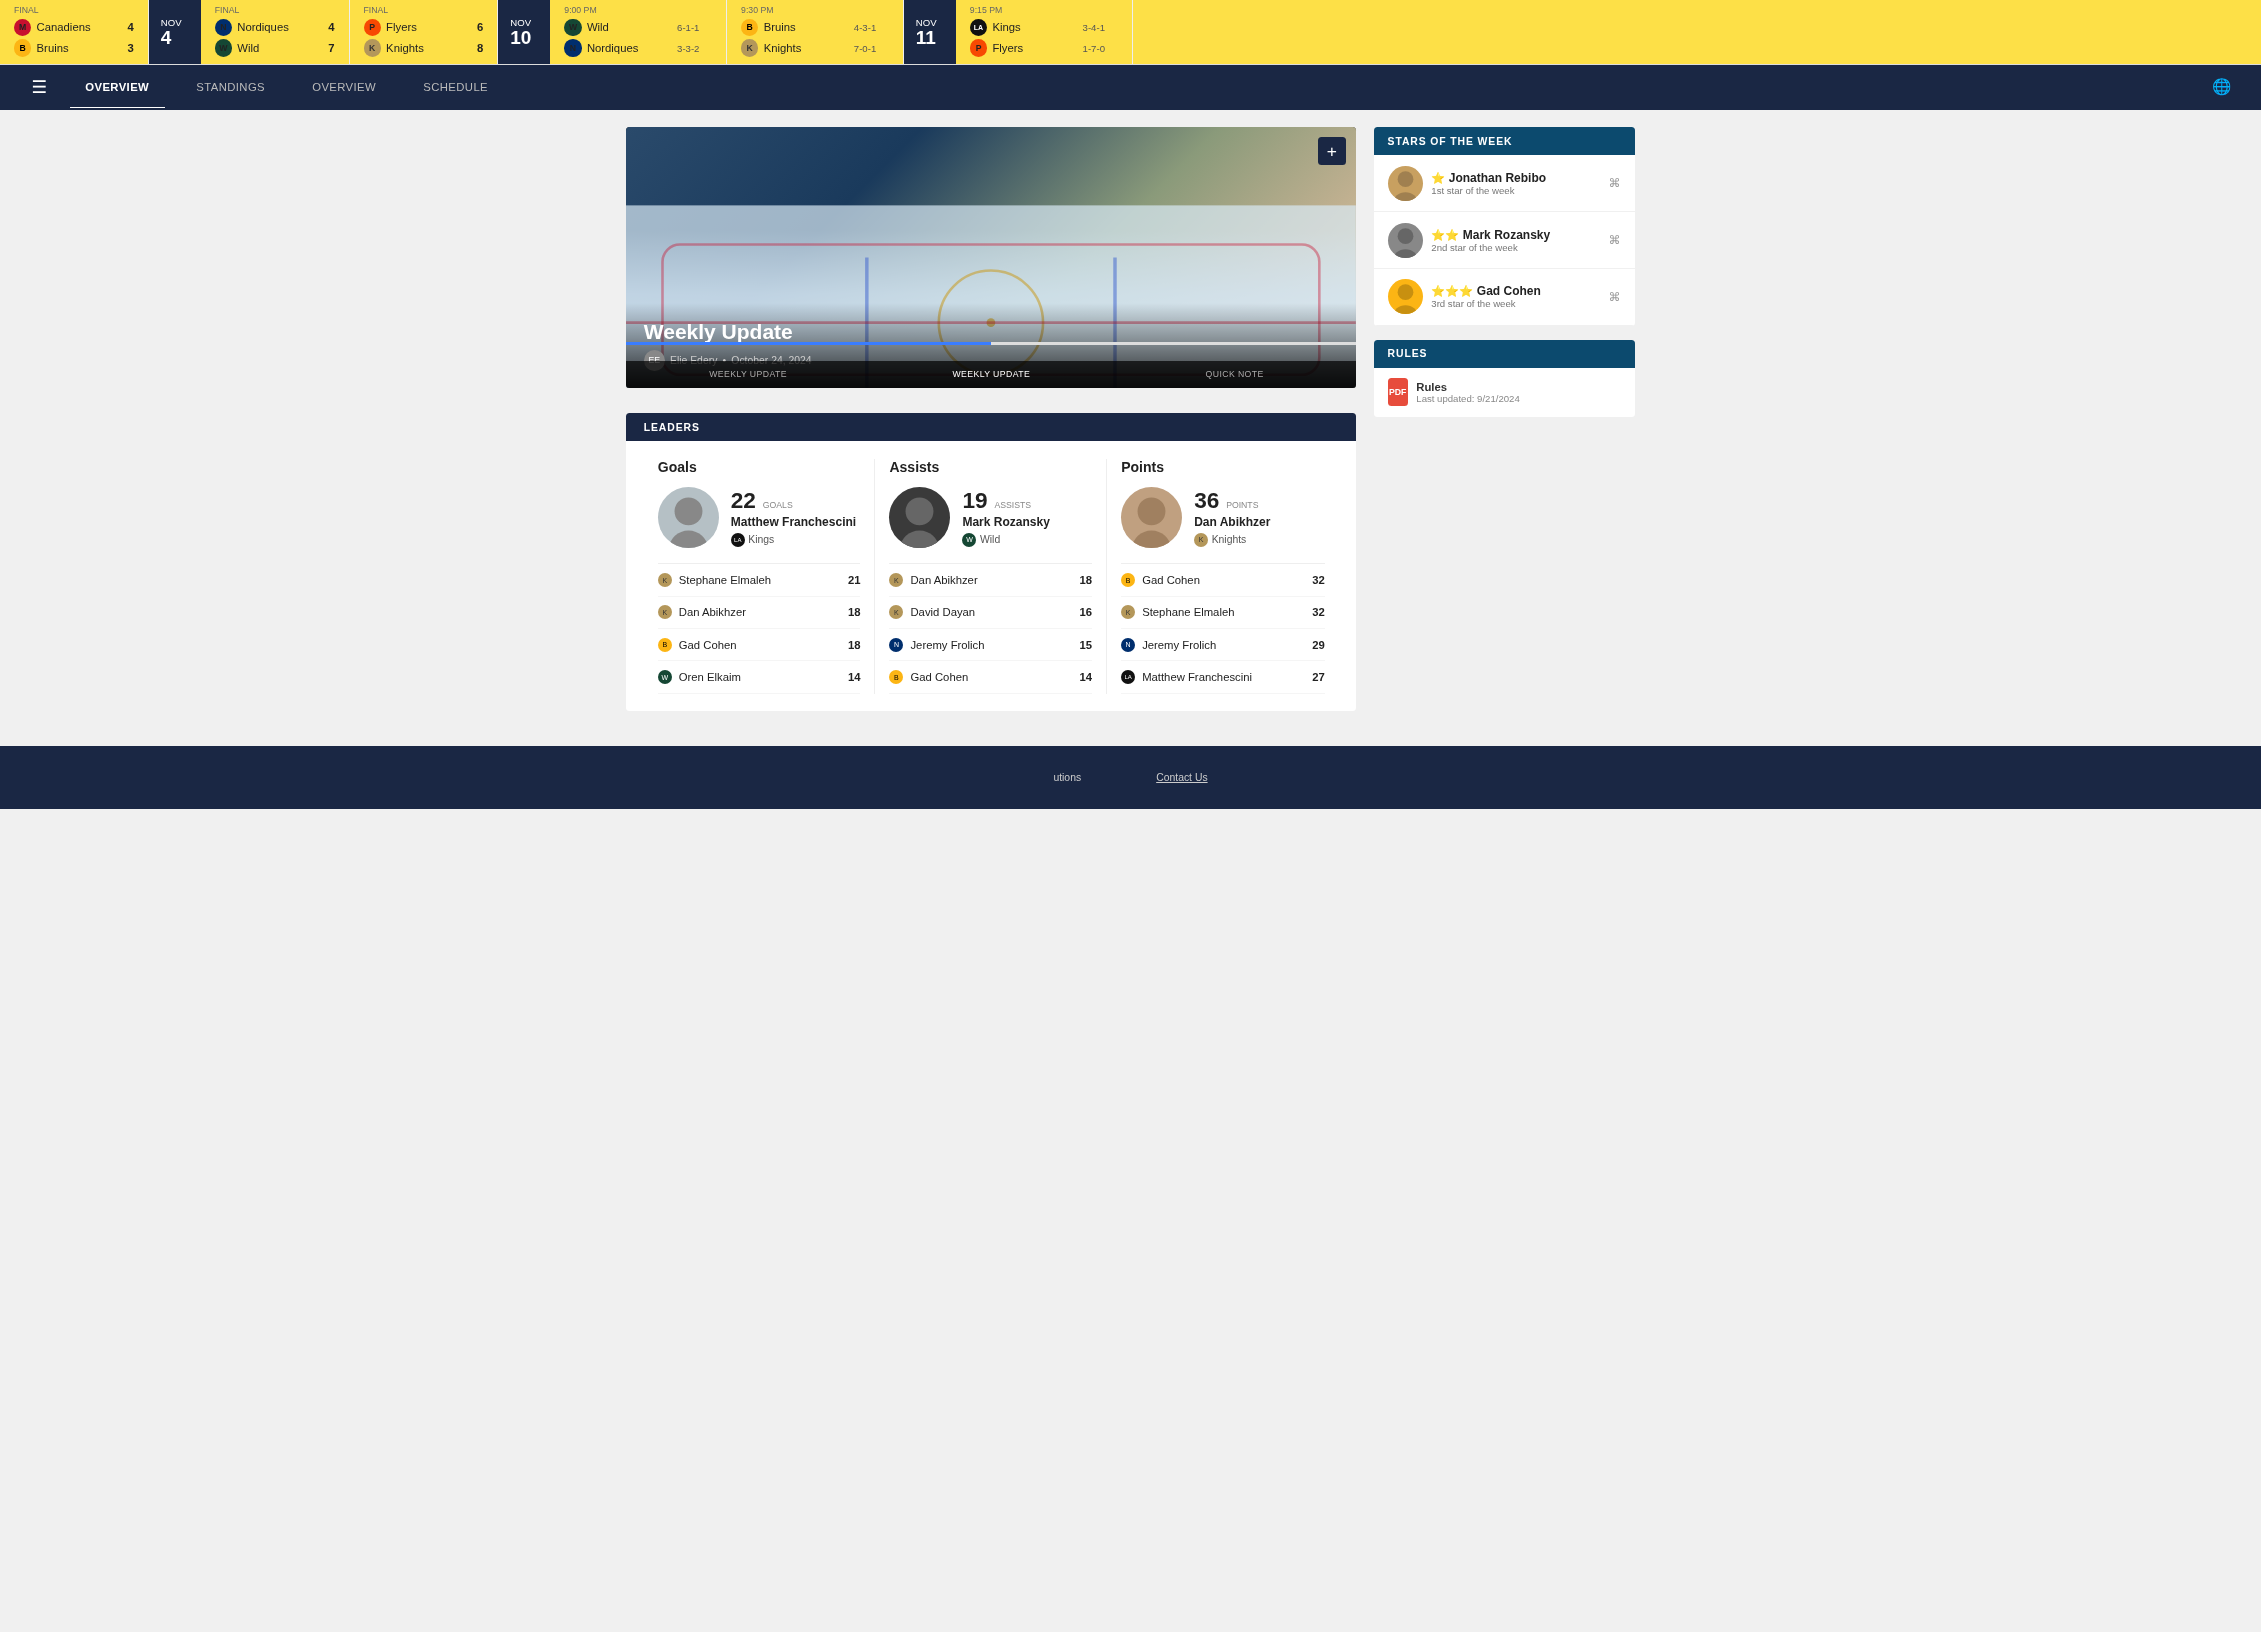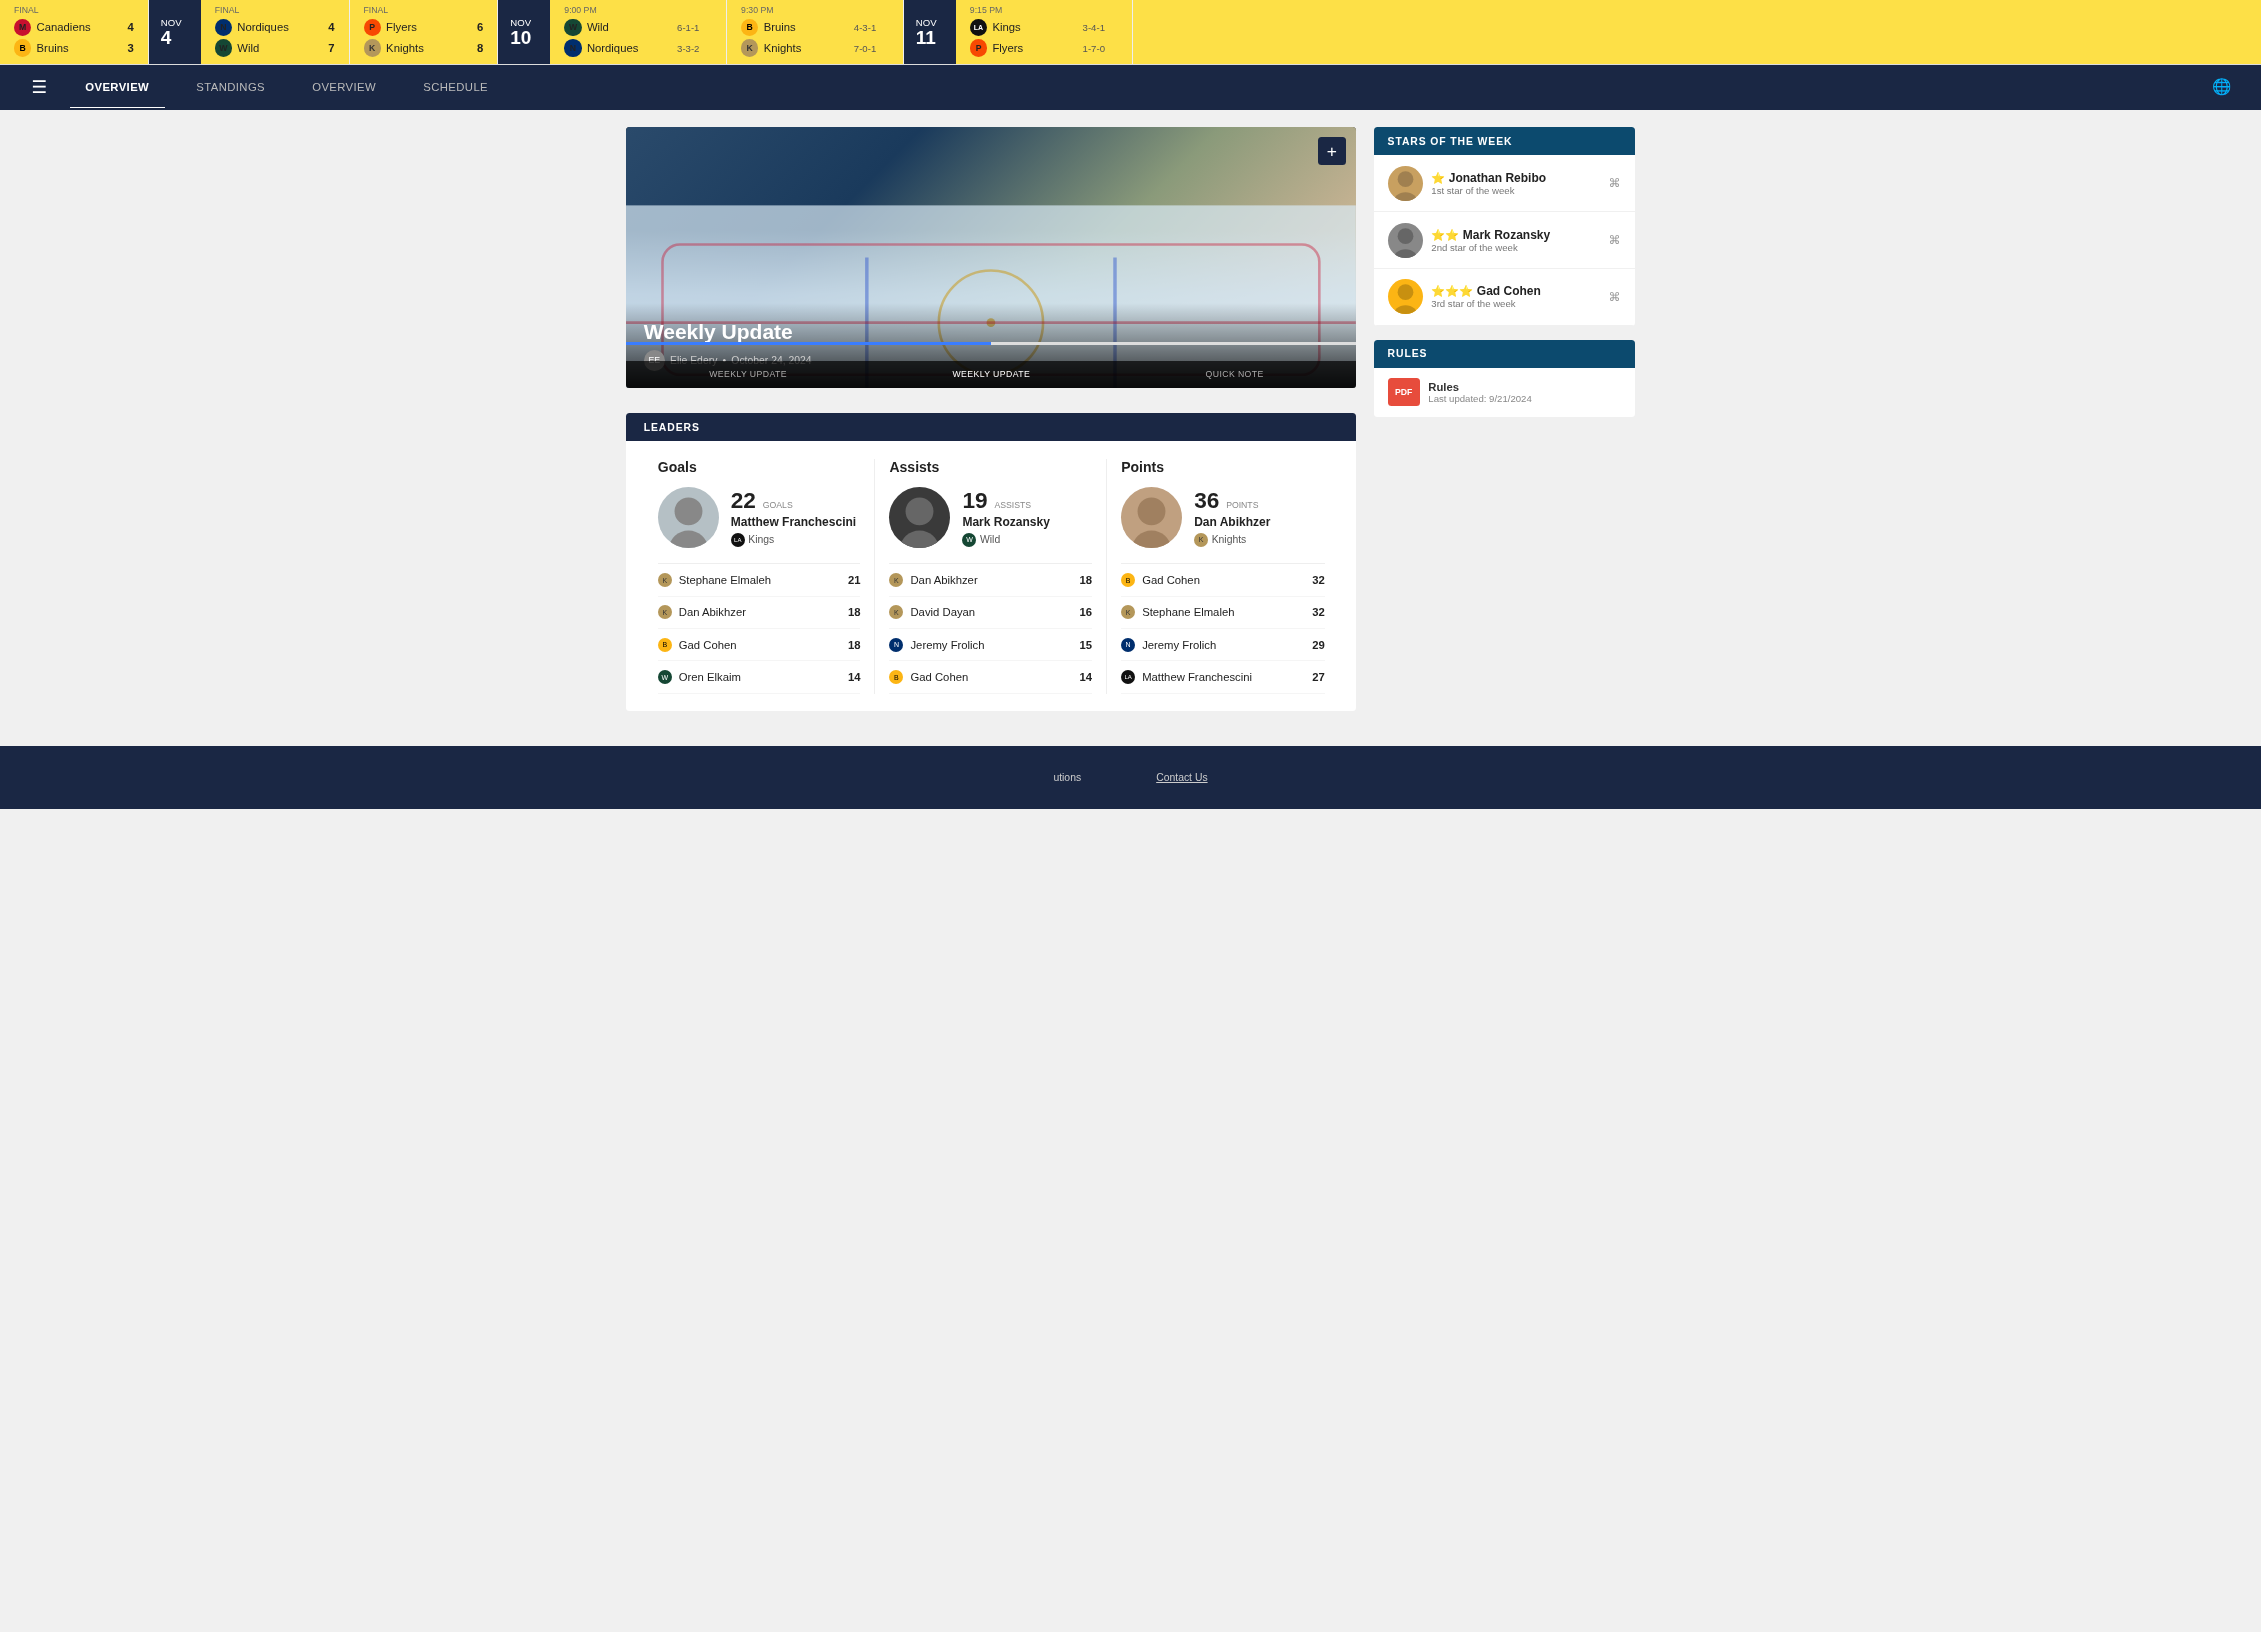--- a/index.html
+++ b/index.html
@@ -257,21 +257,21 @@
     .stars-emoji { font-size: 11.3px; }
 
     
     .rules-row {
       display: flex;
       align-items: center;
       padding: 10.4px 14px;
       gap: 8.7px;
     }
     .pdf-icon {
-      width: 32px;
+      width: 20px;
       height: 28px;
       background: #e74c3c;
       border-radius: 3.5px;
       display: flex;
       align-items: center;
       justify-content: center;
       color: #fff;
       font-size: 8.7px;
       font-weight: bold;
     }

